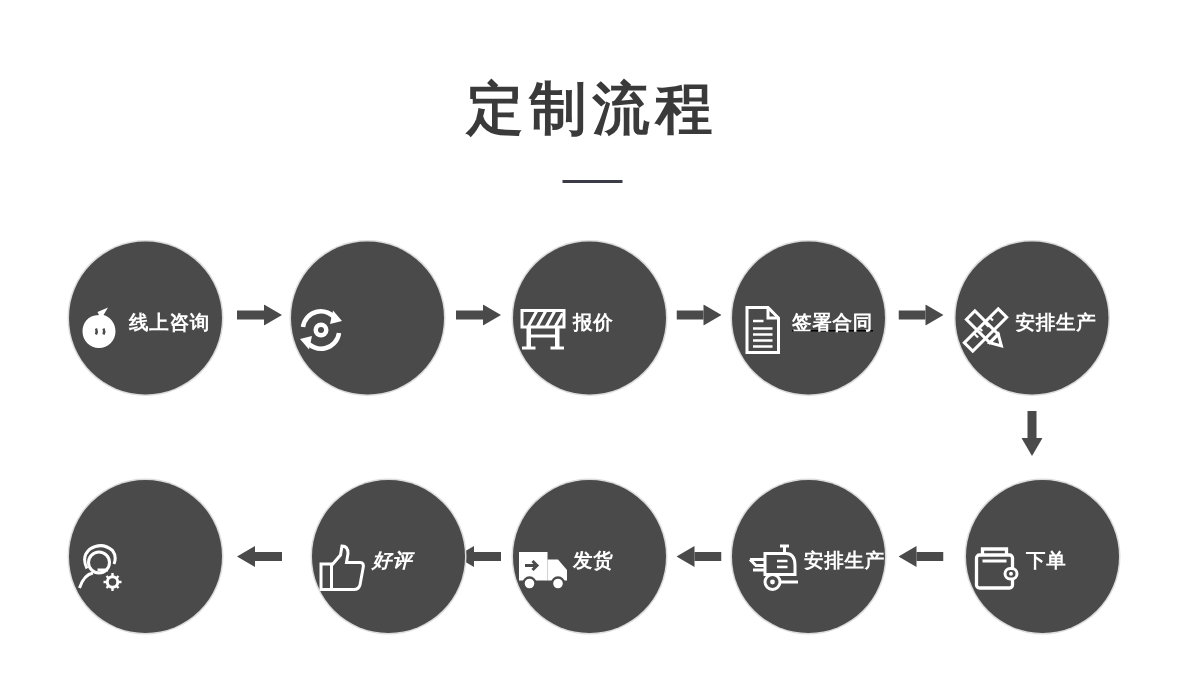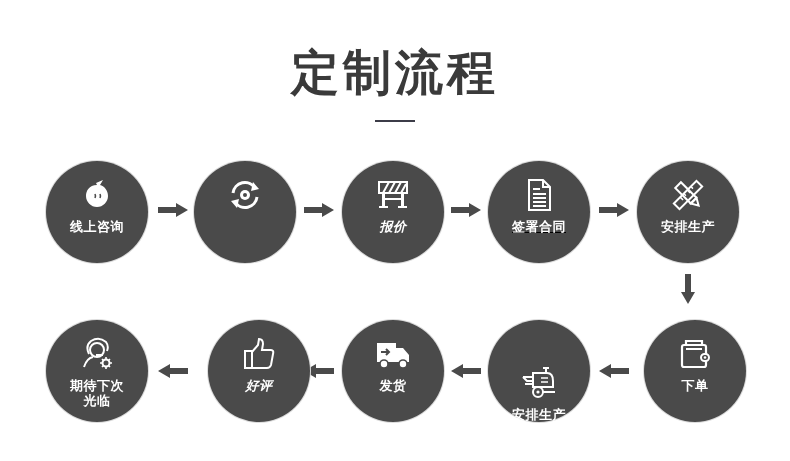--- a/index.html
+++ b/index.html
@@ -1,23 +1,23 @@
 <!DOCTYPE html>
 <html><head>
 <meta charset="utf-8">
 <style>
   html, body { margin: 0; padding: 0; background: #ffffff; }
   body { width: 790px; height: 461px; position: relative; overflow: hidden;
          font-family: "DejaVu Sans", "Liberation Sans", sans-serif; }
   .title { position: absolute; left: 0; top: 42px; width: 790px; text-align: center;
-           font-size: 48px; font-weight: bold; color: #3a3a3a; letter-spacing: 4px; line-height: 60px; }
+           font-size: 38px; font-weight: bold; color: #3a3a3a; letter-spacing: 4px; line-height: 60px; }
   .title-rule { position: absolute; left: 375px; top: 120px; width: 40px; height: 2px; background: #3c3c48; }
   .step { position: absolute; width: 102px; height: 102px; border-radius: 50%;
           background: #4a4a4a; box-shadow: 0 0 0 1px #dcdcdc;
-          display: flex; flex-direction: column; align-items: center; justify-content: flex-start; }
+          display: flex; flex-direction: row; align-items: center; justify-content: flex-start; }
   .step .icon { width: 40px; height: 36px; margin-top: 16px; display: flex; align-items: center; justify-content: center; }
   .step .icon svg { width: 36px; height: 36px; }
   .step .label { margin-top: 6px; color: #ffffff; font-size: 13px; font-weight: bold; text-align: center;
                  line-height: 15px; max-width: 64px; letter-spacing: 0.5px; }
   .arrow { position: absolute; }
   .arrow svg { display: block; }
 </style>
 </head>
 <body>
 
@@ -54,21 +54,21 @@
   </div>
 </div>
 
 <div class="arrow" style="left:304px; top:203px;">
   <svg width="30" height="14" viewBox="0 0 30 14">
       <rect x="0" y="4" width="18" height="6" fill="#4a4a4a"></rect>
       <polygon points="18,0 30,7 18,14" fill="#4a4a4a"></polygon>
     </svg>
 </div>
 
-<div class="step" style="left:342px; top:161px;font-style:italic;">
+<div class="step" style="left:342px; top:161px;">
   <div class="icon">
     <svg viewBox="0 0 36 36">
         <rect x="4" y="5" width="28" height="11" fill="none" stroke="#fff" stroke-width="2"></rect>
         <path d="M8 16 L14 5 M14 16 L20 5 M20 16 L26 5 M26 16 L31 7" stroke="#fff" stroke-width="2"></path>
         <rect x="7" y="16" width="3" height="14" fill="#fff"></rect>
         <rect x="26" y="16" width="3" height="14" fill="#fff"></rect>
         <rect x="4" y="29" width="9" height="2" fill="#fff"></rect>
         <rect x="23" y="29" width="9" height="2" fill="#fff"></rect>
         <rect x="10" y="21" width="16" height="2" fill="#fff"></rect>
       </svg>
@@ -207,14 +207,13 @@
   <div class="icon">
     <svg viewBox="0 0 36 36">
         <path d="M10 18 Q6 10 12 5 Q20 0 27 6 Q30 10 28 15" fill="none" stroke="#fff" stroke-width="2"></path>
         <circle cx="18" cy="14" r="7" fill="none" stroke="#fff" stroke-width="2"></circle>
         <path d="M5 31 Q8 22 14 21" fill="none" stroke="#fff" stroke-width="2"></path>
         <path d="M24 19 H17" stroke="#fff" stroke-width="2"></path>
         <circle cx="27" cy="27" r="3.5" fill="none" stroke="#fff" stroke-width="2"></circle>
         <path d="M27 21 V23 M27 31 V33 M21 27 H23 M31 27 H33 M23 23 L24.5 24.5 M29.5 29.5 L31 31 M31 23 L29.5 24.5 M24.5 29.5 L23 31" stroke="#fff" stroke-width="1.6"></path>
       </svg>
   </div>
-  <div class="label">期待下次光临</div>
 </div>
 
 </body></html>

